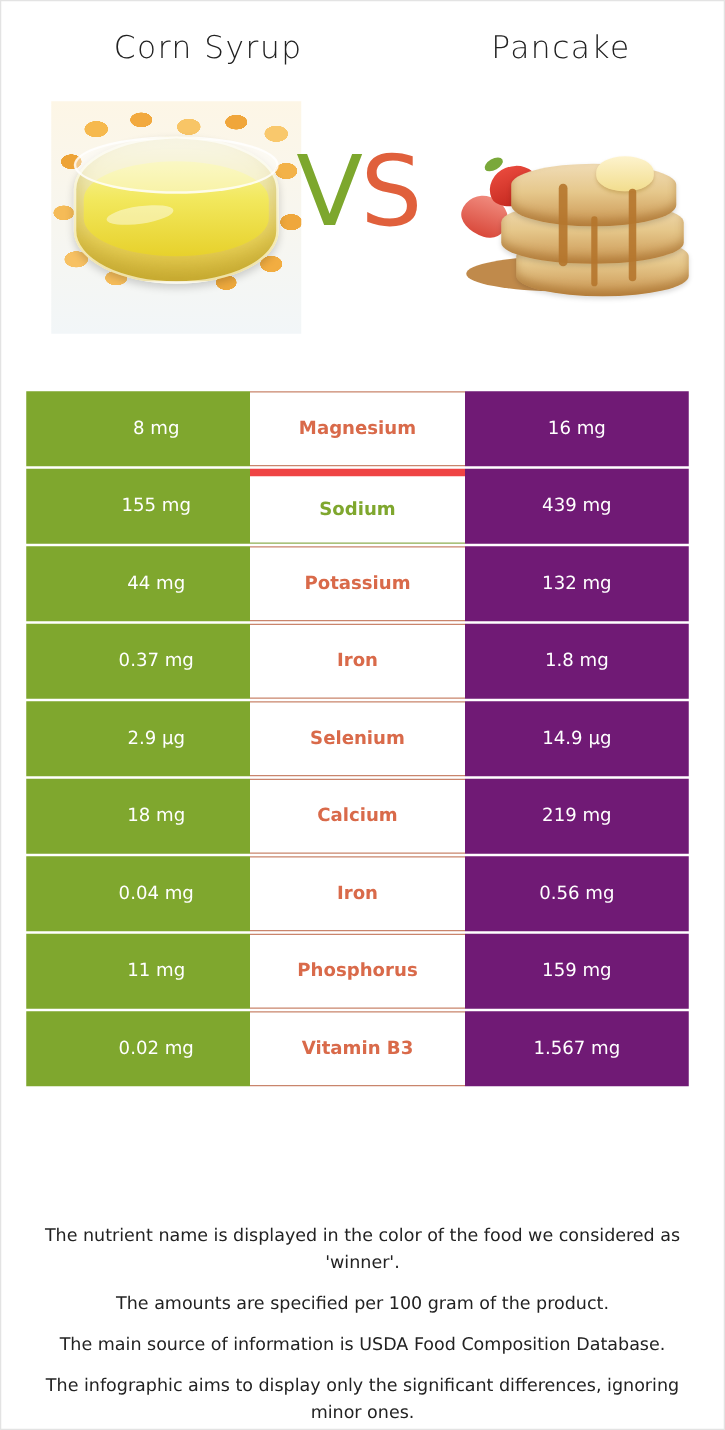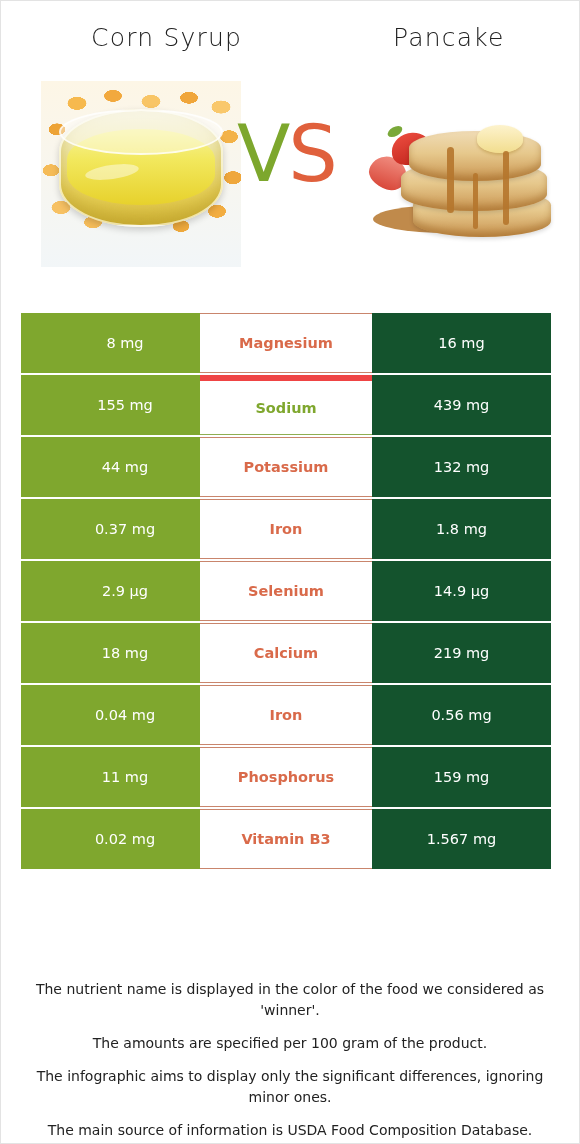--- a/index.html
+++ b/index.html
@@ -202,21 +202,21 @@
     box-sizing: border-box;
   }
   .cell-left {
     width: 179px;
     background: #7fa72e;
     color: #ffffff;
     padding-left: 29px;
   }
   .cell-right {
     width: 179px;
-    background: #14532d;
+    background: #701a75;
     color: #ffffff;
     text-align: right;
   }
   .cell-mid {
     width: 172px;
     background: #ffffff;
     font-size: 14.5px;
     font-weight: 600;
   }
   .cell-mid.win-green  { color: #7fa72e; border-top: 6px solid #ef4444; border-bottom: 1px solid #8fae52; }
@@ -319,17 +319,17 @@
       <div class="row">
         <div class="cell cell-left">0.02 mg</div>
         <div class="cell cell-mid win-orange">Vitamin B3</div>
         <div class="cell cell-right">1.567 mg</div>
       </div>
     </div>
 
   <div class="notes" id="notes-block">
       <p>The nutrient name is displayed in the color of the food we considered as 'winner'.</p>
       <p>The amounts are specified per 100 gram of the product.</p>
+      <p>The main source of information is USDA Food Composition Database.</p>
       <p>The infographic aims to display only the significant differences, ignoring minor ones.</p>
-      <p>The main source of information is USDA Food Composition Database.</p>
     </div>
 
 </div>
 
 </body></html>

